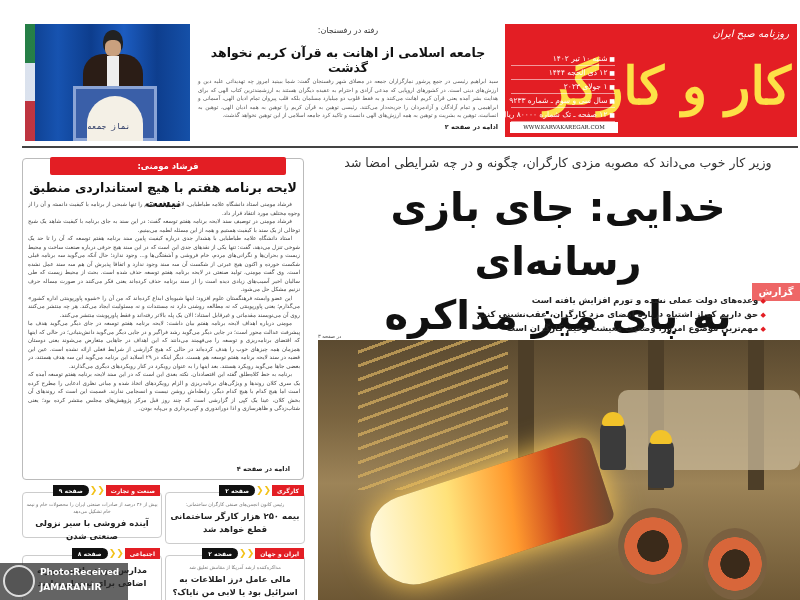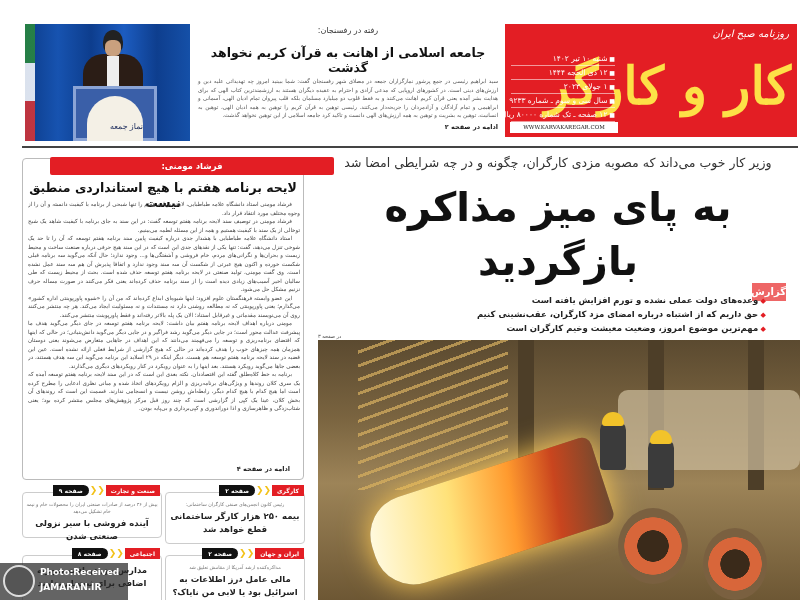--- a/index.html
+++ b/index.html
@@ -19,58 +19,58 @@
 
   
   #top-photo { left: 25px; top: 24px; width: 165px; height: 117px; background: linear-gradient(90deg,#0c3c8a 0,#1753b0 20%,#0d3d8d 40%,#1c5cc0 60%,#0e3e8e 80%,#1550a8 100%); overflow: hidden; }
   #top-photo .flag { position:absolute; left:0; top:0; width:10px; height:117px; background: linear-gradient(#2a8a3a 0 33%, #fff 33% 66%, #d33 66% 100%); opacity:.85; }
   #top-photo .person-head { position:absolute; left:78px; top:6px; width:20px; height:24px; background:#222; border-radius: 50% 50% 40% 40%; }
   #top-photo .person-face { position:absolute; left:80px; top:16px; width:16px; height:16px; background:#c9a07e; border-radius: 40%; }
   #top-photo .person-body { position:absolute; left:58px; top:30px; width:60px; height:40px; background:#2b1d16; border-radius: 20px 20px 0 0; }
   #top-photo .collar { position:absolute; left:82px; top:32px; width:12px; height:32px; background:#eee; }
   #top-photo .podium { position:absolute; left:48px; top:62px; width:84px; height:55px; background:#3a5fa8; border:3px solid #8aa4d6; }
   #top-photo .podium-arch { position:absolute; left:62px; top:72px; width:56px; height:45px; background:#f4f0e6; border-radius: 28px 28px 0 0; }
-  #top-photo .podium-label { position:absolute; left:62px; top:98px; width:56px; text-align:right; font-size:8px; color:#1a2a5a; font-family:Liberation Sans, sans-serif; }
+  #top-photo .podium-label { position:absolute; left:62px; top:98px; width:56px; text-align:left; font-size:8px; color:#1a2a5a; font-family:Liberation Mono, monospace; }
 
   
   #top-story { left: 198px; top: 26px; width: 300px; height: 116px; text-align: center; }
   #top-story .kicker { font-size: 8px; color: #333; }
   #top-story .headline { font-size: 12.5px; font-weight: bold; margin-top: 10px; color: #111; }
   #top-story .lead { font-size: 7px; font-weight: bold; text-align: justify; line-height: 11px; margin-top: 4px; color: #222; }
   #top-story .body { font-size: 5.5px; text-align: justify; line-height: 8.5px; margin-top: 2px; color: #555; }
   #top-story .cont { font-size: 6.5px; font-weight: bold; text-align: right; margin-top: 3px; }
 
   .rule { left: 22px; width: 776px; height: 2px; background: #444; }
 
   
   #main-kicker { left: 318px; top: 155px; width: 480px; text-align: center; font-size: 12.5px; color: #333; }
   #main-headline { left: 318px; top: 180px; width: 480px; text-align: center; font-size: 40px; font-weight: bold; line-height: 54px; color: #111; letter-spacing: -0.5px; }
   #bullets { left: 318px; top: 294px; width: 448px; font-size: 8.5px; font-weight: bold; line-height: 13px; color: #222; text-align: right; }
   #bullets li { list-style: none; }
   #bullets li::before { content: "◆ "; color: #e31e24; font-size: 7px; }
-  #report-tag { left: 752px; top: 283px; width: 34px; height: 18px; background: #e66; color: #fff; font-size: 10px; font-weight: bold; line-height: 18px; text-align: center; }
+  #report-tag { left: 752px; top: 283px; width: 48px; height: 18px; background: #e66; color: #fff; font-size: 10px; font-weight: bold; line-height: 18px; text-align: center; }
   #photo-credit { left: 318px; top: 333px; font-size: 5px; color: #444; }
 
   
   #main-photo { left: 318px; top: 340px; width: 482px; height: 260px; overflow: hidden;
     background: linear-gradient(180deg, #5b4a30 0%, #7a6440 30%, #9d8458 55%, #6d5734 100%); }
   #main-photo .stairs { position:absolute; left:40px; top:0; width:150px; height:150px;
     background: repeating-linear-gradient(160deg, transparent 0 10px, #d8b060 10px 13px); opacity:.7; }
   #main-photo .pillar { position:absolute; top:0; width:16px; height:150px; background:#4d3e28; }
   #main-photo .bags { position:absolute; left:300px; top:50px; width:182px; height:80px; background:#c8b898; opacity:.75; border-radius: 10px; }
   #main-photo .hot-pipe { position:absolute; left:50px; top:130px; width:240px; height:90px;
     background: linear-gradient(100deg, #fffbe6 0%, #ffe27a 35%, #ff9a2e 60%, #c9451e 78%, #6a4a30 100%);
     transform: rotate(-18deg); border-radius: 40px 10px 10px 40px; box-shadow: 0 0 30px #ffcc55; }
   #main-photo .pipe { position:absolute; border-radius: 50%; background: radial-gradient(circle, #3a2a1a 0 30%, #d8663a 31% 55%, #7a6040 56% 100%); }
   #main-photo .worker { position:absolute; width:26px; height:50px; background:#3b3b3b; border-radius: 10px 10px 4px 4px; }
   #main-photo .helmet { position:absolute; width:22px; height:14px; background:#f2c32a; border-radius: 11px 11px 3px 3px; }
 
   
   #article { left: 22px; top: 158px; width: 282px; height: 322px; border: 1px solid #bbb; border-radius: 4px; }
-  #article-author { left: 50px; top: 157px; width: 284px; height: 18px; background: #e31e24; color: #fff; text-align: center; font-size: 8.5px; font-weight: bold; line-height: 18px; border-radius: 2px; }
+  #article-author { left: 50px; top: 157px; width: 236px; height: 18px; background: #e31e24; color: #fff; text-align: center; font-size: 8.5px; font-weight: bold; line-height: 18px; border-radius: 2px; }
   #article-title { left: 24px; top: 180px; width: 278px; text-align: center; font-size: 12.5px; font-weight: bold; color: #111; }
   #article-body { left: 28px; top: 200px; width: 272px; height: 262px; overflow: hidden; font-size: 5.6px; line-height: 8.5px; color: #444; text-align: justify; }
   #article-body p { text-indent: 8px; }
   #article-cont { left: 200px; top: 465px; width: 90px; font-size: 6.5px; font-weight: bold; text-align: right; }
 
   
   .box { position: absolute; width: 140px; border: 1px solid #ccc; border-radius: 4px; background: #fff; }
   .box-tag { position: absolute; height: 11px; display: flex; direction: rtl; font-size: 6px; font-weight: bold; line-height: 11px; }
   .box-tag .sect { background: #e31e24; color: #fff; padding: 0 5px; }
   .box-tag .chev { color: #f3c21a; font-size: 9px; line-height: 11px; background: #fff; padding: 0 1px; }
@@ -114,20 +114,21 @@
   <div class="kicker">رفته در رفسنجان:</div>
   <div class="headline">جامعه اسلامی از اهانت به قرآن کریم نخواهد گذشت</div>
   <div class="body">سید ابراهیم رئیسی در جمع پرشور نمازگزاران جمعه در مصلای شهر رفسنجان گفت: شما ببینید امروز چه تهدیداتی علیه دین و ارزش‌های دینی است. در کشورهای اروپایی که مدعی آزادی و احترام به عقیده دیگران هستند به ارزشمندترین کتاب الهی که برای هدایت بشر آمده یعنی قرآن کریم اهانت می‌کنند و به فقط قلوب دو میلیارد مسلمان بلکه قلب پیروان تمام ادیان الهی، آسمانی و ابراهیمی و تمام آزادگان و آزادمردان را جریحه‌دار می‌کنند. رئیسی توهین به قرآن کریم را توهین به همه ادیان الهی، توهین به انسانیت، توهین به بشریت و توهین به همه ارزش‌های الهی دانست و تاکید کرد جامعه اسلامی از این توهین نخواهد گذشت.</div>
   <div class="cont">ادامه در صفحه ۲</div>
 </div>
 
 <div class="abs rule" style="top:146px;"></div>
 
 <div id="main-kicker" class="abs">وزیر کار خوب می‌داند که مصوبه مزدی کارگران، چگونه و در چه شرایطی امضا شد</div>
 <div id="main-headline" class="abs">
+  <div>خدایی: جای بازی رسانه‌ای</div>
   <div>به پای میز مذاکره بازگردید</div>
 </div>
 <div id="report-tag" class="abs">گزارش</div>
 <ul id="bullets" class="abs">
   <li>وعده‌های دولت عملی نشده و تورم افزایش یافته است</li>
   <li>حق داریم که از اشتباه درباره امضای مزد کارگران، عقب‌نشینی کنیم</li>
   <li>مهم‌ترین موضوع امروز، وضعیت معیشت وخیم کارگران است</li>
 </ul>
 <div id="photo-credit" class="abs">در صفحه ۳</div>
 

